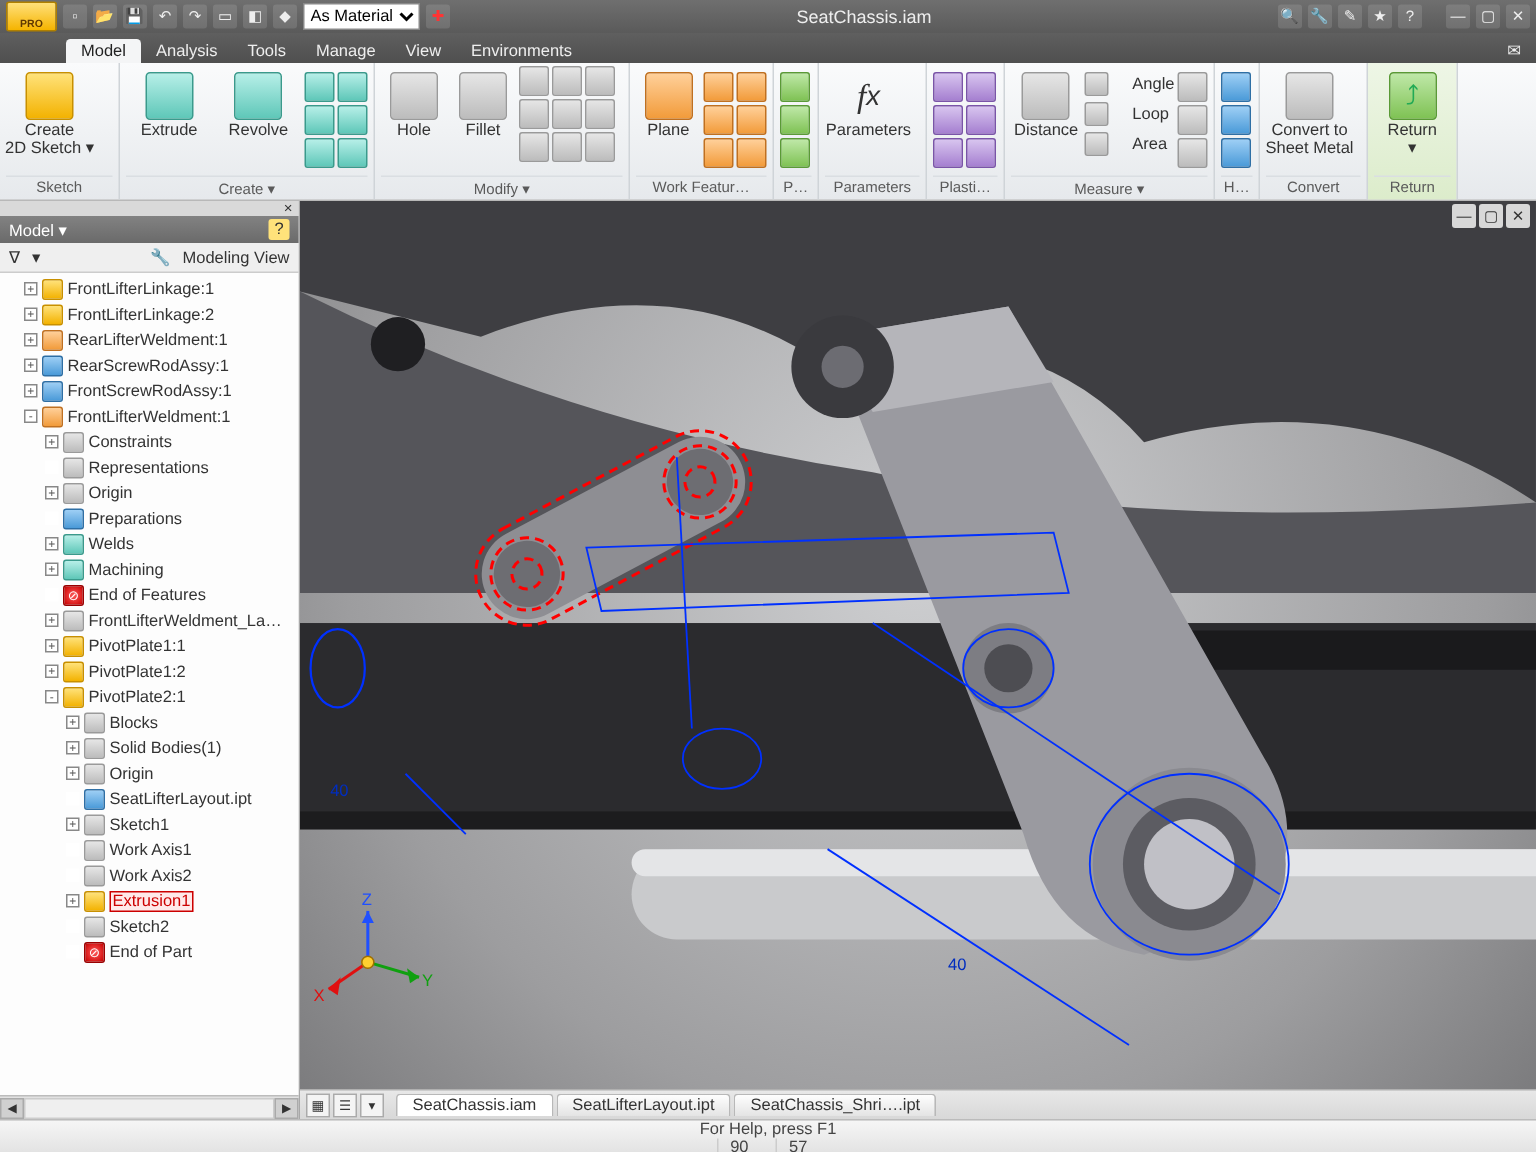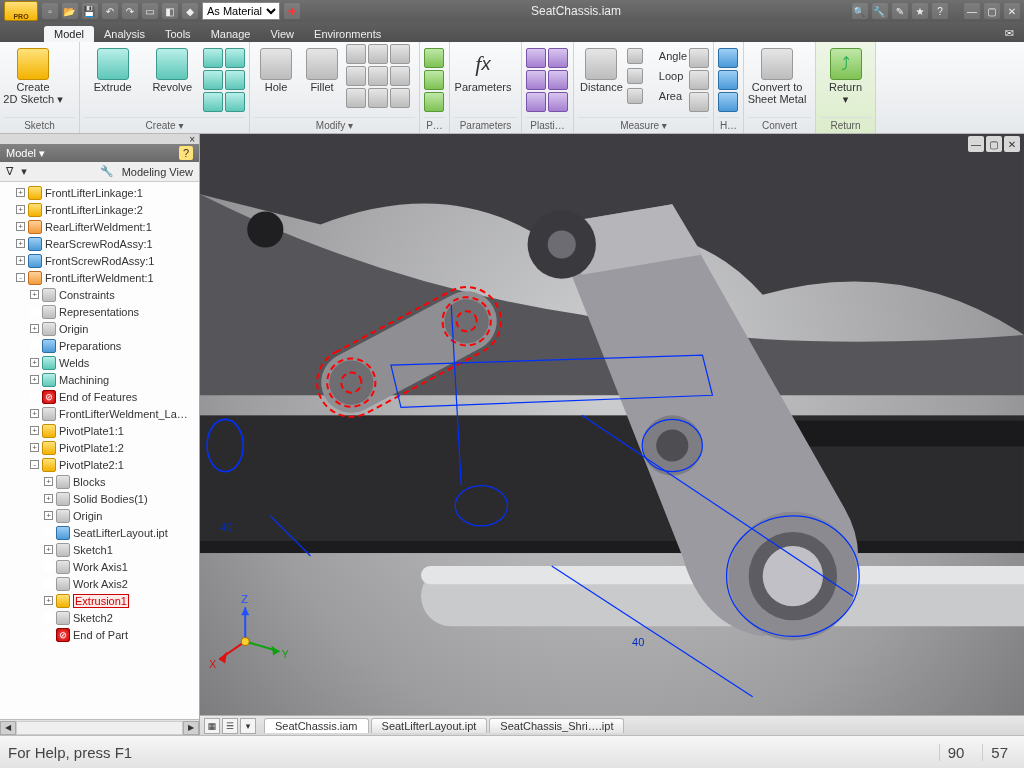--- a/index.html
+++ b/index.html
@@ -66,21 +66,21 @@
 .viewport svg{position:absolute;inset:0;}
 
 
 .doctabs { height:20px; background:linear-gradient(#e8e8e8,#d8d8d8); border-top:1px solid #b0b0b0; display:flex; align-items:center; gap:2px; padding-left:4px;}
 .doctab { padding:1px 10px; border:1px solid #b8b8b8; border-bottom:none; background:linear-gradient(#fefefe,#e4e4e4); font-size:11px; cursor:pointer; border-top-left-radius:3px;border-top-right-radius:3px;}
 .doctab.active{background:#fff;font-weight:normal;}
 .doctabs .pre{display:flex;gap:2px;margin-right:6px;}
 .doctabs .pre div{width:16px;height:16px;border:1px solid #aaa;background:#f4f4f4;display:flex;align-items:center;justify-content:center;font-size:9px;cursor:pointer;}
 
 
-.status { height:33px; background:linear-gradient(#f6f6f6,#e3e3e3); border-top:1px solid #bbb; display:flex; align-items:center; padding:0 8px; font-size:15px; color:#444; justify-content:space-between;}
+.status { height:22px; background:linear-gradient(#f6f6f6,#e3e3e3); border-top:1px solid #bbb; display:flex; align-items:center; padding:0 8px; font-size:11px; color:#444; justify-content:space-between;flex-direction:column;}
 .status .coords{display:flex;gap:10px;justify-content:flex-end;}
 .status .coords span{border-left:1px solid #ccc;padding:0 8px;}
 
 .hscroll{height:16px;background:#e2e2e2;border-top:1px solid #bcbcbc;display:flex;align-items:center;}
 .hscroll .arrow{width:16px;height:14px;background:#d0d0d0;border:1px solid #aaa;display:flex;align-items:center;justify-content:center;font-size:8px;cursor:pointer;}
 .hscroll .track{flex:1;height:14px;background:#efefef;border:1px solid #ccc;}
 </style>
 </head>
 <body>
 
@@ -180,20 +180,39 @@
           <div class="sm ic-grey"></div>
           <div class="sm ic-grey"></div>
         <div class="sm ic-grey"></div>
           <div class="sm ic-grey"></div>
           <div class="sm ic-grey"></div>
       </div>
     </div>
     <div class="panel-label">Modify ▾</div>
   </div>
 
+  <div class="panel" style="width:96px">
+    <div class="panel-body">
+      <div class="bigbtn" style="width:46px">
+          <div class="ic ic-orange"></div>
+          <span>Plane</span>
+        </div>
+      <div class="toolcol">
+          <div class="sm ic-orange"></div>
+          <div class="sm ic-orange"></div>
+          <div class="sm ic-orange"></div>
+        </div>
+      <div class="toolcol">
+          <div class="sm ic-orange"></div>
+          <div class="sm ic-orange"></div>
+          <div class="sm ic-orange"></div>
+        </div>
+    </div>
+    <div class="panel-label">Work Featur…</div>
+  </div>
 
   <div class="panel" style="width:30px">
     <div class="panel-body">
         <div class="toolcol">
           <div class="sm ic-green"></div>
           <div class="sm ic-green"></div>
           <div class="sm ic-green"></div>
         </div>
       </div>
     <div class="panel-label">P…</div>

